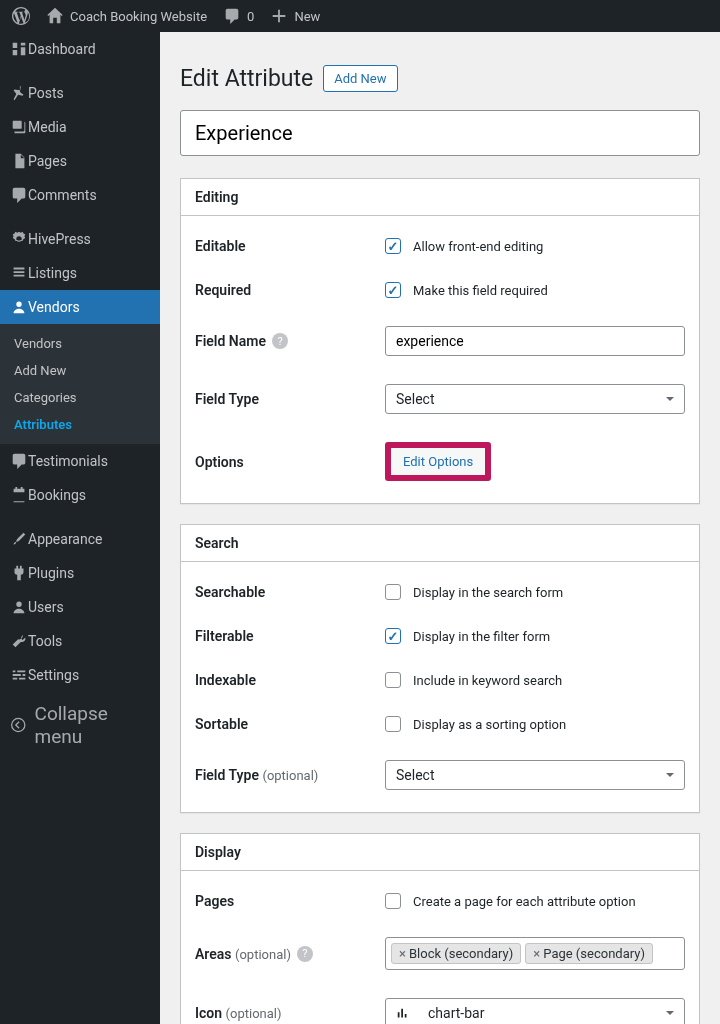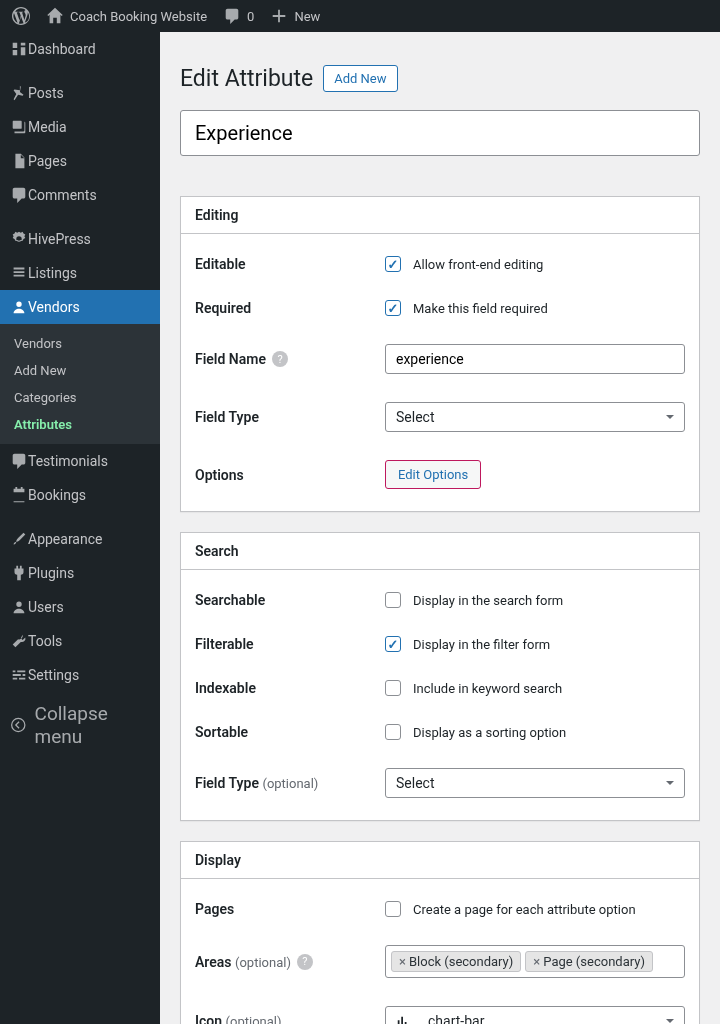--- a/index.html
+++ b/index.html
@@ -11,32 +11,32 @@
 
 .layout { display: flex; min-height: calc(100vh - 32px); }
 .sidebar { width: 160px; background: #1d2327; color: #c3c4c7; flex-shrink: 0; }
 .menu-item { display: flex; align-items: center; padding: 8px 10px; cursor: pointer; font-size: 14px; position: relative; }
 .menu-item svg { width: 18px; height: 18px; fill: #a7aaad; }
 .menu-item.active { background: #2271b1; color: #fff; }
 .menu-item.active svg { fill: #fff; }
 .menu-item.active::after { content: ""; position: absolute; right: -8px; top: 50%; transform: translateY(-50%); border: 8px solid transparent; border-right-color: #f0f0f1; }
 .submenu { background: #2c3338; padding: 6px 0; }
 .submenu-item { padding: 6px 12px 6px 14px; font-size: 13px; color: #c3c4c7; cursor: pointer; }
-.submenu-item.active { color: #86efac; font-weight: 600; }
+.submenu-item.active { color: #0ea5e9; font-weight: 600; }
 .collapse { display: flex; align-items: center; gap: 8px; padding: 10px 10px; font-size: 19px; cursor: pointer; color: #a7aaad; }
 .collapse svg { width: 18px; height: 18px; fill: #a7aaad; }
 
 .main { flex: 1; padding: 20px 20px 40px 20px; min-width: 0; }
 .page-header { display: flex; gap: 10px; margin-bottom: 18px; margin-top: 13px; }
 .page-title { font-size: 23px; font-weight: 400; color: #1d2327; }
 .add-new-btn { border: 1px solid #2271b1; color: #2271b1; background: #fff; padding: 4px 10px; font-size: 13px; border-radius: 3px; cursor: pointer; }
 
 .name-input { width: 100%; padding: 10px 14px; font-size: 20px; border: 1px solid #8c8f94; background: #fff; border-radius: 3px; margin-bottom: 22px; }
 
-.postbox { background: #fff; border: 1px solid #c3c4c7; box-shadow: 0 1px 1px rgba(0,0,0,.04); margin-bottom: 20px; margin-top: 18px; }
+.postbox { background: #fff; border: 1px solid #c3c4c7; box-shadow: 0 1px 1px rgba(0,0,0,.04); margin-bottom: 20px; }
 .postbox-header { padding: 10px 14px; border-bottom: 1px solid #c3c4c7; font-weight: 600; font-size: 14px; }
 .postbox-body { padding: 8px 14px; }
 
 .form-row { display: flex; align-items: center; padding: 14px 0; }
 .form-label-wrap { width: 190px; display: flex; gap: 6px; }
 .form-label { font-weight: 600; font-size: 14px; color: #1d2327; }
 .form-label .optional { font-weight: 400; color: #646970; font-size: 13px; }
 .help-icon { width: 16px; height: 16px; border-radius: 50%; background: #c3c4c7; color: #fff; font-size: 11px; display: inline-flex; align-items: center; justify-content: center; cursor: help; }
 .form-control { flex: 1; max-width: 310px; }
 .form-control-wide { flex: 1; }
@@ -44,21 +44,21 @@
 .check-row { display: flex; align-items: center; gap: 12px; }
 .wp-check { width: 16px; height: 16px; border: 1px solid #8c8f94; border-radius: 3px; background: #fff; display: inline-flex; align-items: center; justify-content: center; cursor: pointer; }
 .wp-check.checked { background: #fff; border-color: #2271b1; }
 .wp-check.checked::after { content: "✓"; color: #2271b1; font-size: 13px; font-weight: 700; line-height: 1; }
 .check-label { font-size: 13px; color: #1d2327; }
 
 .text-input { width: 100%; padding: 6px 10px; border: 1px solid #8c8f94; border-radius: 3px; font-size: 14px; background: #fff; }
 .select { width: 100%; padding: 6px 28px 6px 10px; border: 1px solid #8c8f94; border-radius: 3px; background: #fff; font-size: 14px; position: relative; display: flex; align-items: center; cursor: pointer; }
 .select::after { content: ""; position: absolute; right: 10px; top: 50%; width: 0; height: 0; border: 4px solid transparent; border-top-color: #646970; transform: translateY(-2px); }
 
-.outline-btn { border: 1px solid #be185d; color: #2271b1; background: #f6f7f7; padding: 6px 12px; border-radius: 3px; font-size: 13px; cursor: pointer; }
+.outline-btn { border: 6px solid #be185d; color: #2271b1; background: #f6f7f7; padding: 6px 12px; border-radius: 3px; font-size: 13px; cursor: pointer; }
 
 .tag-box { width: 100%; border: 1px solid #8c8f94; background: #fff; border-radius: 3px; padding: 5px; display: flex; gap: 4px; flex-wrap: wrap; }
 .tag-chip { background: #e5e5e5; border: 1px solid #c3c4c7; border-radius: 3px; padding: 2px 7px; font-size: 13px; color: #2c3338; display: inline-flex; align-items: center; gap: 3px; }
 .tag-x { color: #646970; cursor: pointer; }
 
 .icon-select { display: flex; align-items: flex-end; gap: 18px; }
 .icon-select svg { width: 14px; height: 14px; fill: #1d2327; }
 </style>
 </head>
 <body>

